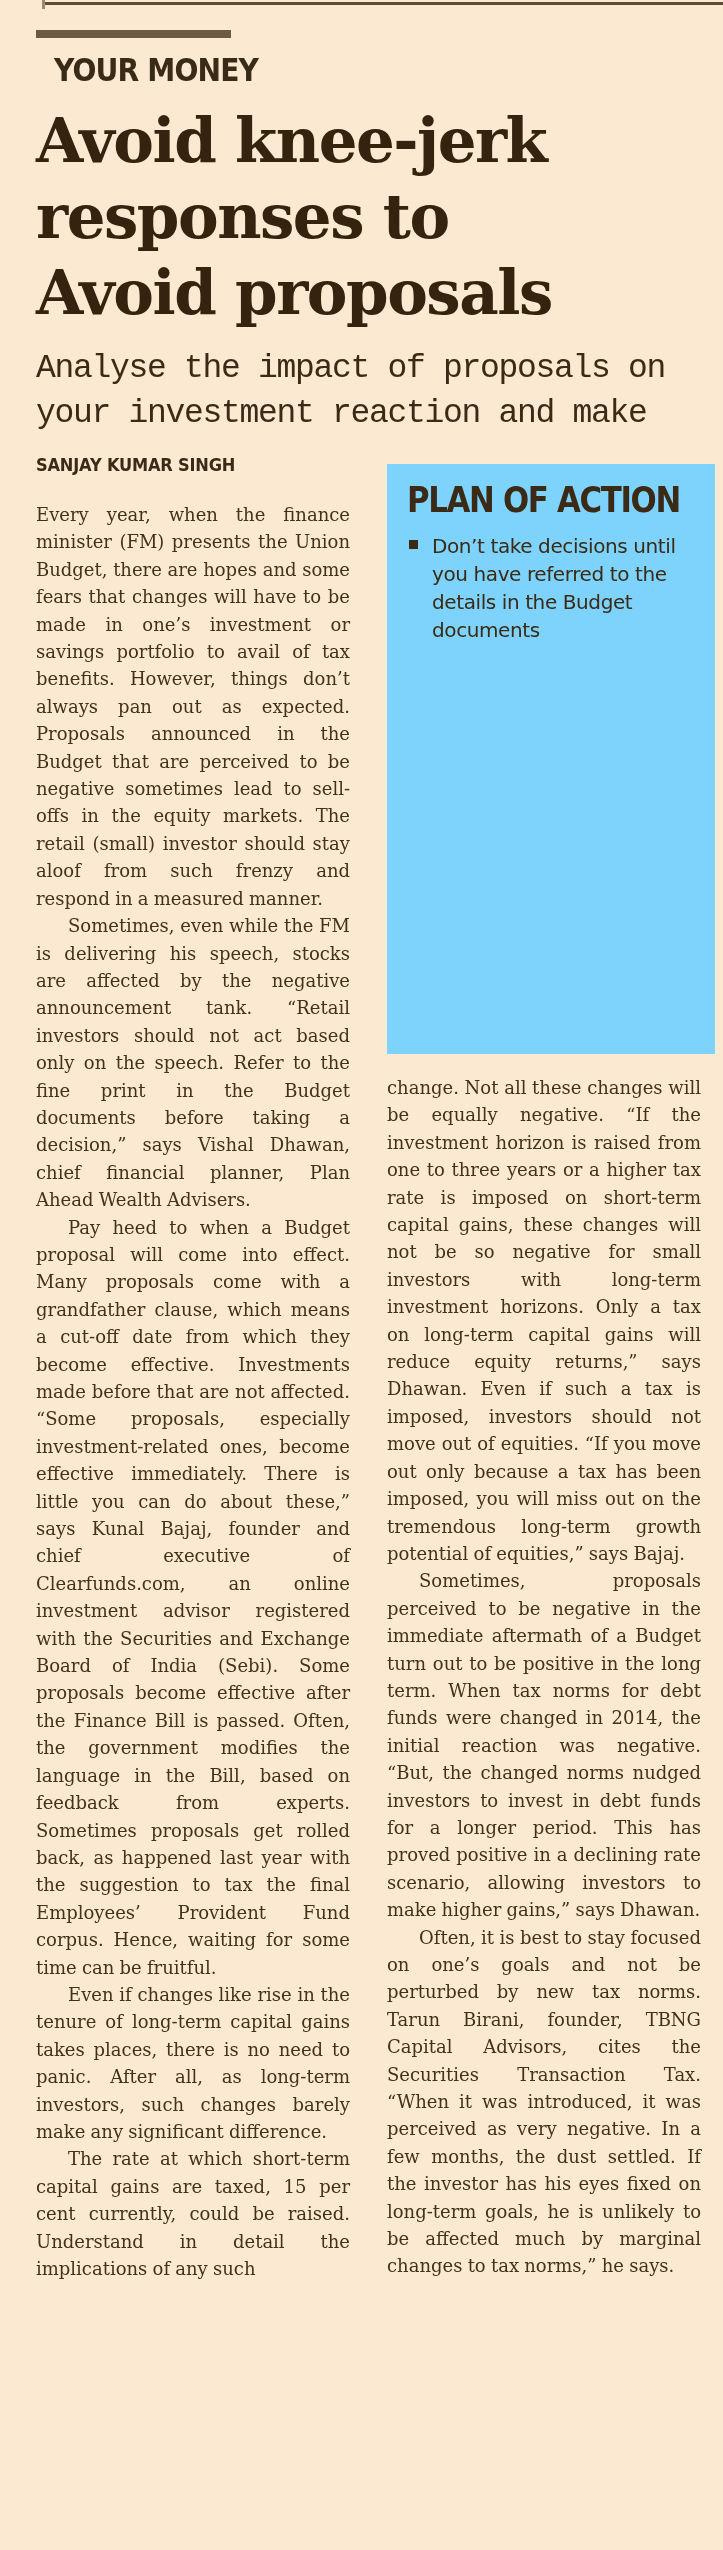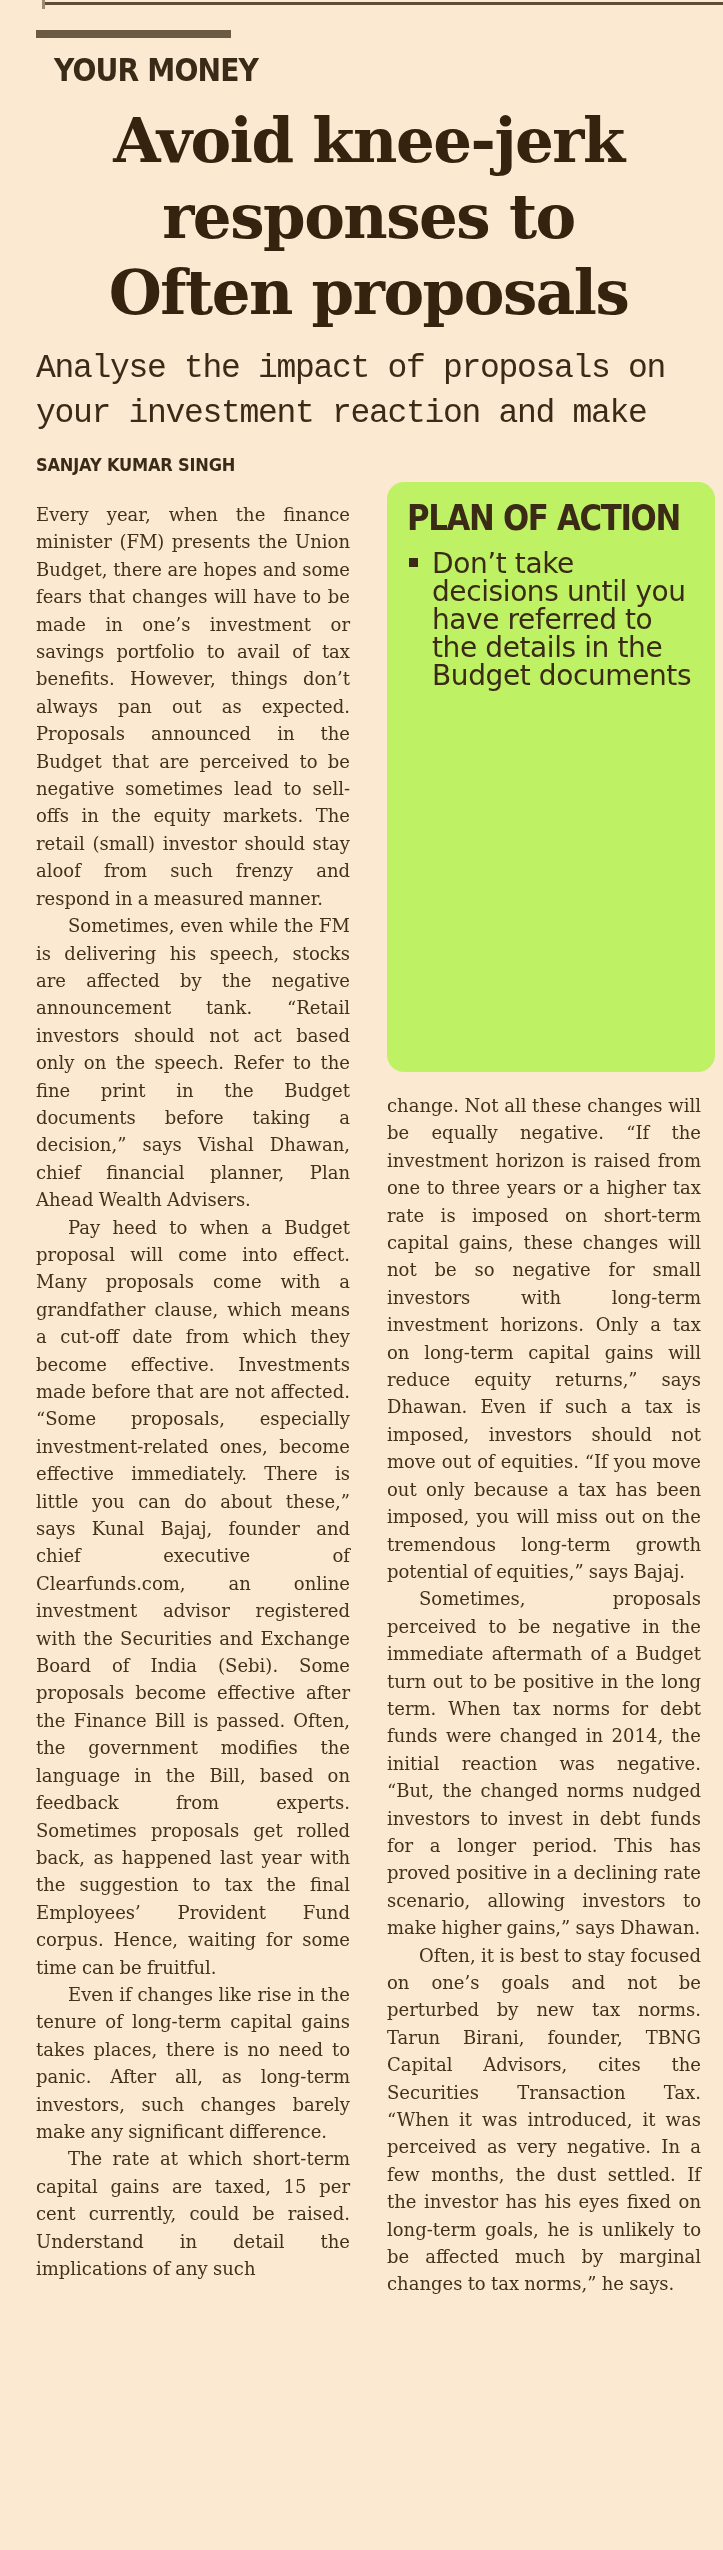--- a/index.html
+++ b/index.html
@@ -36,21 +36,20 @@
     white-space:nowrap;
   }
   .headline {
     font-family:"DejaVu Serif", serif;
     font-weight:bold;
     font-size:61px;
     line-height:76px;
     letter-spacing:-1.5px;
     color:#35230f;
     margin-top:14px;
-    text-align:center;
   }
   .headline div { white-space:nowrap; }
   .subtitle {
     margin-top:15px;
     font-family:Liberation Mono, monospace;
     font-size:33px;
     line-height:45px;
     letter-spacing:-1.3px;
     color:#3b2a17;
   }
@@ -77,42 +76,41 @@
     font-size:18px;
     line-height:27.4px;
     text-align:justify;
     text-indent:32px;
     color:#44311c;
     word-spacing:-0.5px;
   }
   .para:first-child { text-indent:0; }
 
   .plan-box {
-    background:#bef264;
-    margin:34px -14px 20px 0;
+    background:#7dd3fc;
+    margin:16px -14px 20px 0;
     padding:16px 18px 26px 20px;
     min-height:590px;
-    border-radius:17px;
   }
   .plan-title {
     display:inline-block;
     font-family:"DejaVu Sans", sans-serif;
     font-weight:bold;
     font-size:35px;
     letter-spacing:-1.5px;
     color:#3a2a16;
     transform:scaleX(0.88);
     transform-origin:left center;
     white-space:nowrap;
     margin-bottom:12px;
   }
   .plan-list {
     list-style:none;
     font-family:"DejaVu Sans", sans-serif;
-    font-size:28px;
+    font-size:20px;
     line-height:28px;
     letter-spacing:-0.4px;
     color:#3a2a16;
   }
   .plan-list li {
     position:relative;
     padding-left:25px;
     margin-bottom:13px;
   }
   .plan-list li::before {
@@ -130,21 +128,21 @@
 <div class="top-rule"></div>
 
 <div class="content">
 
   <header>
     <div class="kicker-bar"></div>
     <div class="kicker">YOUR MONEY</div>
     <h1 class="headline">
         <div>Avoid knee-jerk</div>
         <div>responses to</div>
-        <div>Often proposals</div>
+        <div>Avoid proposals</div>
       </h1>
     <div class="subtitle">
         <div>Analyse the impact of proposals on</div>
         <div>your investment reaction and make</div>
       </div>
   </header>
 
   <div class="columns">
 
     <div class="col left">

